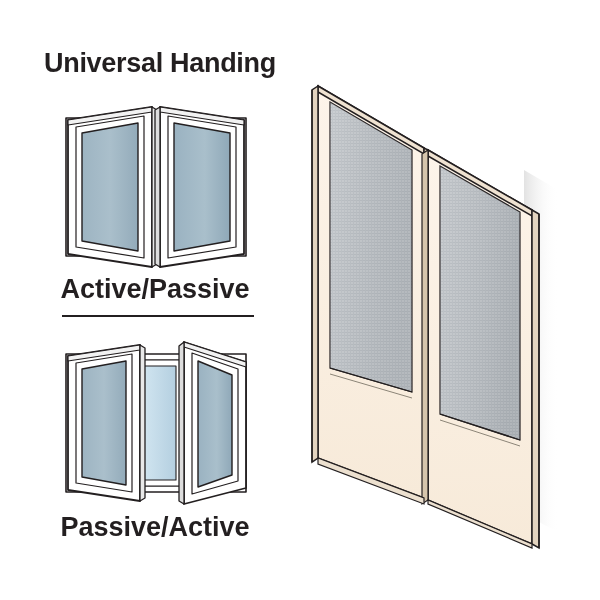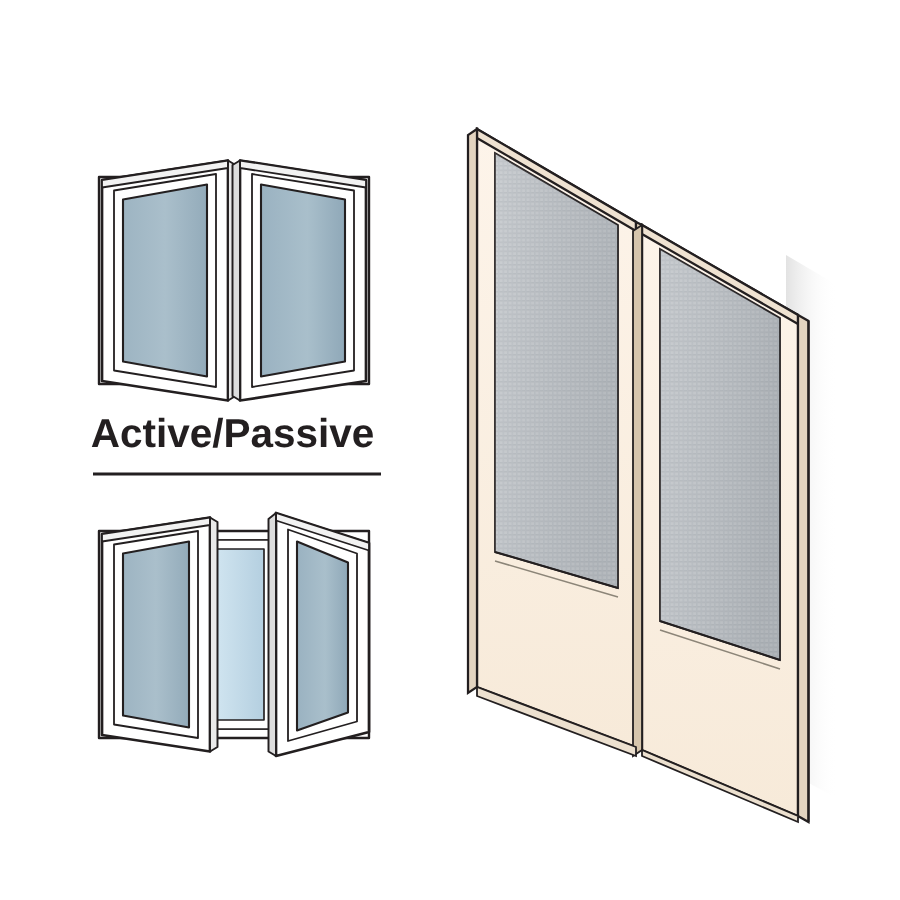--- a/index.html
+++ b/index.html
@@ -57,20 +57,21 @@
   #figure-active-passive { left: 56px; top: 104px; width: 200px; height: 166px; }
   #figure-passive-active { left: 56px; top: 340px; width: 200px; height: 166px; }
   #screen-door-figure { left: 296px; top: 62px; width: 296px; height: 486px; }
   svg { display: block; overflow: visible; }
 </style>
 </head>
 <body>
 
 <div id="stage">
 
+  <div class="panel-title">Universal Handing</div>
 
   <div class="door-figure" id="figure-active-passive">
     <svg width="200" height="166" viewBox="0 0 200 166" xmlns="http://www.w3.org/2000/svg">
       <defs>
         <linearGradient id="g_panelA" x1="0" y1="0" x2="1" y2="0">
           <stop offset="0" stop-color="#9db4c2"></stop>
           <stop offset="0.5" stop-color="#aabfcb"></stop>
           <stop offset="1" stop-color="#93abba"></stop>
         </linearGradient>
         <linearGradient id="g_panelB" x1="0" y1="0" x2="1" y2="0">
@@ -152,20 +153,21 @@
         <path d="M190,22 L128,2 L128,164 L190,148 Z" fill="#ffffff" stroke-width="1.8"></path>
         <path d="M182,29 L136,13 L136,154 L182,141 Z" fill="#ffffff" stroke-width="1.2"></path>
         <path d="M176,35 L142,21 L142,147 L176,135 Z" fill="url(#g_panelD)" stroke-width="1.4"></path>
         <path d="M190,22 L128,2 L128,7 L190,27 Z" fill="#f2f2f2" stroke-width="1.2"></path>
         <path d="M128,2 L123,6 L123,161 L128,164 Z" fill="#dddddd" stroke-width="1.3"></path>
 
       </g>
     </svg>
   </div>
 
+  <div class="config-label" id="label-passive-active">Passive/Active</div>
 
   <div class="door-figure" id="screen-door-figure">
     <svg width="296" height="486" viewBox="0 0 296 486" xmlns="http://www.w3.org/2000/svg">
       <defs>
 
         <pattern id="mesh" width="3" height="3" patternUnits="userSpaceOnUse">
           <rect width="3" height="3" fill="#c2c6ca"></rect>
           <rect width="3" height="1" fill="#b3b8bd"></rect>
           <rect width="1" height="3" fill="#b7bcc1"></rect>
         </pattern>

